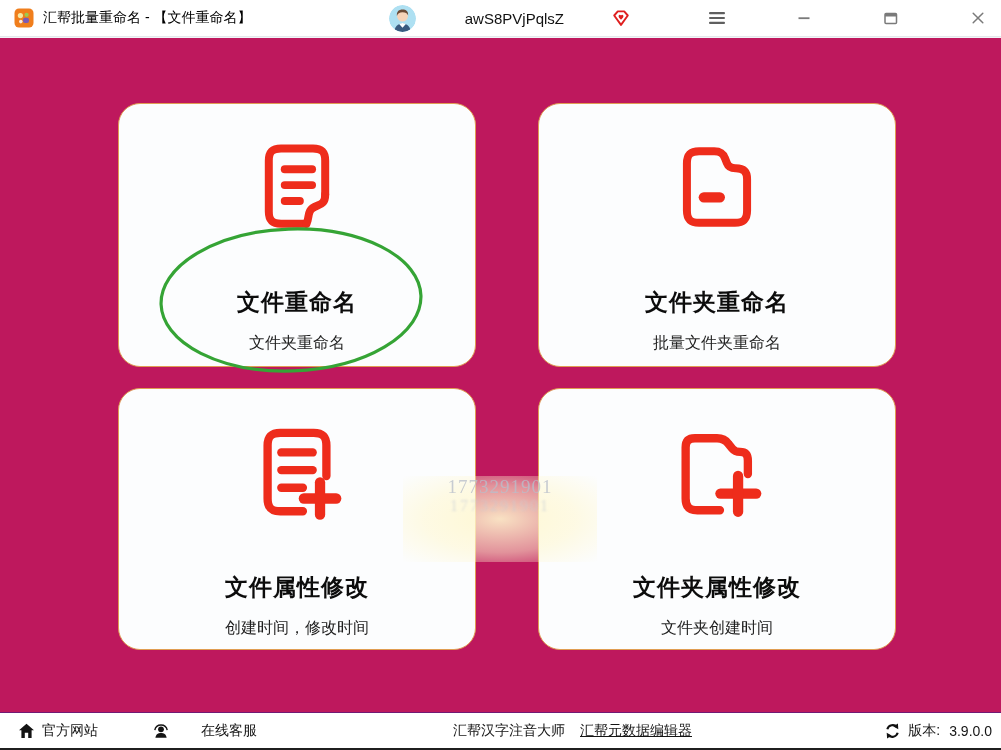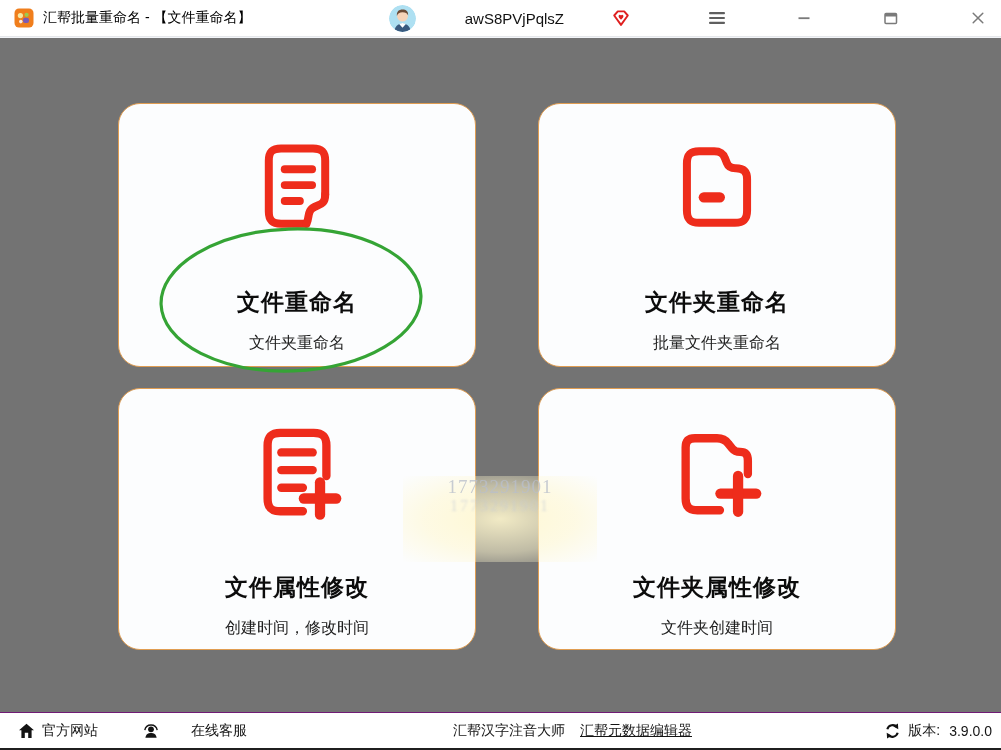--- a/index.html
+++ b/index.html
@@ -15,21 +15,21 @@
     padding-left:14px; box-sizing:border-box; z-index:10;
   }
   .tb-title { font-size:14px; color:#000; margin-left:9px; white-space:nowrap; }
   .tb-right { margin-left:auto; display:flex; align-items:center;gap:40px; }
   .avatar { width:27px; height:27px; border-radius:50%; overflow:hidden; cursor:pointer; }
   .tb-user { font-size:15px; color:#111; margin-left:9px; }
   .vip { margin-left:7px; display:flex; align-items:center; cursor:pointer; }
   .winbtn { width:47px; height:36px; display:flex; align-items:center; justify-content:center; cursor:pointer; }
   .menu-btn { margin-left:22px; }
   
-  .main { position:absolute; top:38px; left:0; right:0; bottom:36px; background:#737373; }
+  .main { position:absolute; top:38px; left:0; right:0; bottom:36px; background:#be185d; }
   .card {
     position:absolute; width:358px; background:#FCFDFE;
     border:1.5px solid #E09D52; border-radius:22px; box-sizing:border-box;
     cursor:pointer; z-index:1;
   }
   .card.row1 { height:264px; top:65px; }
   .card.row2 { height:262px; top:350px; }
   .card.col1 { left:118px; }
   .card.col2 { left:538px; }
   .card-icon { position:absolute; top:36px; left:50%; transform:translateX(-50%); }
@@ -56,21 +56,21 @@
   
   .footer {
     position:absolute; left:0; right:0; bottom:0; height:36px; background:#fff;
     border-top:1px solid #701a75; box-sizing:border-box; z-index:10;
   }
   .f-item {
     position:absolute; top:0; height:35px; display:flex; align-items:center; gap:7px;
     font-size:14px; color:#141414; cursor:pointer; white-space:nowrap;
   }
   .f-site    { left:18px; }
-  .f-service { left:143px;gap:32px; }
+  .f-service { left:153px;gap:32px; }
   .f-pinyin  { left:453px; }
   .f-meta    { left:580px;text-decoration:underline; }
   .f-version { right:9px; cursor:default; }
   .f-version .ver-val { margin-left:2px; }
 </style>
 </head>
 <body>
 
 <div class="window">
 

